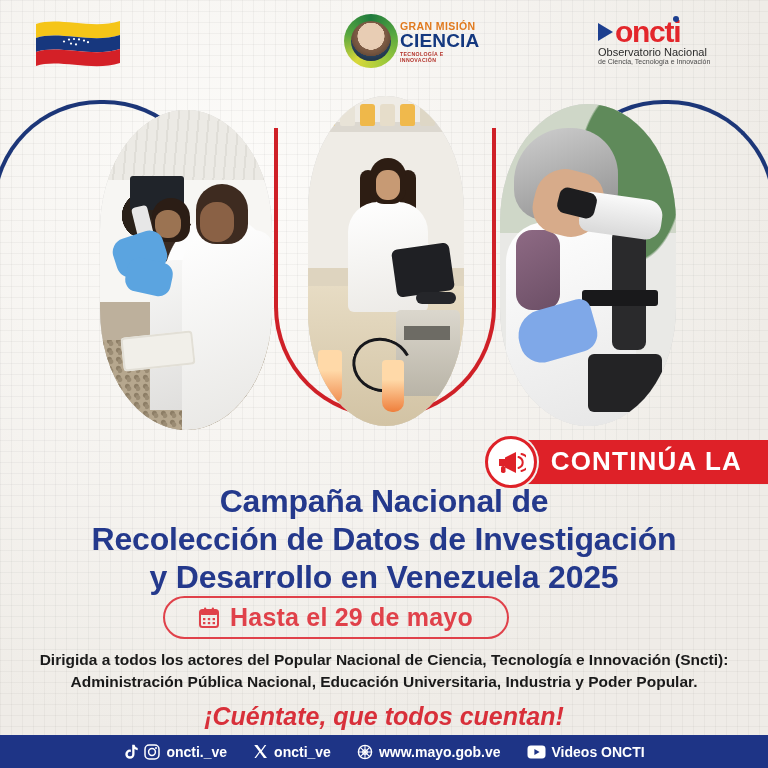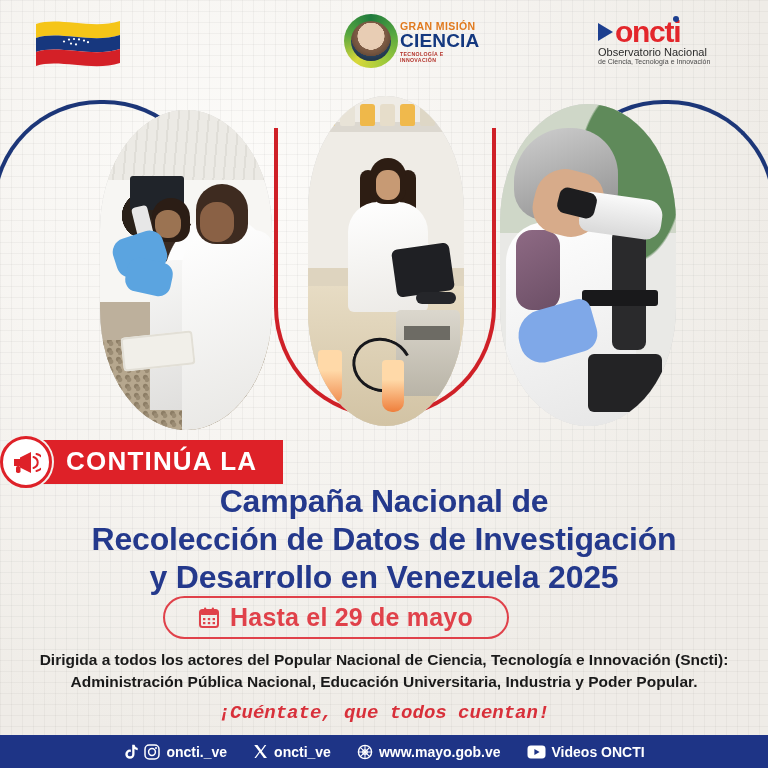--- a/index.html
+++ b/index.html
@@ -237,21 +237,21 @@
   }
   .p3 .stage{
     position:absolute; left:82px; top:186px; width:76px; height:16px; background:#19191b; border-radius:3px;
   }
   .p3 .base{
     position:absolute; left:88px; top:250px; width:74px; height:58px; background:#232325; border-radius:6px;
   }
   
   .ribbon-wrap{
     position:absolute; top:436px; left:0; width:768px; height:52px;
-    display:flex; align-items:center; justify-content:flex-start;
+    display:flex; align-items:center; justify-content:flex-end;
   }
   .ribbon{
     position:relative; display:flex; align-items:center;
   }
   .mega-badge{
     width:52px; height:52px; border-radius:50%; background:#fff;
     border:3.5px solid #de2128; display:flex; align-items:center; justify-content:center;
     position:relative; z-index:3; box-shadow:0 0 0 2px #f3f1ed;
   }
   .ribbon-bar{
@@ -275,21 +275,21 @@
   .pill-text{ color:#e0414a; font-size:25px; font-weight:bold; letter-spacing:.2px; }
   
   .body-copy{
     position:absolute; top:649px; left:0; width:768px; text-align:center;
     color:#1a1a1a; line-height:1.45;
   }
   .body-copy .b1{ display:block; font-size:15.5px; font-weight:600; }
   .body-copy .b2{ display:block; font-size:15.5px; font-weight:bold; }
   .slogan{
     position:absolute; top:702px; left:0; width:768px; text-align:center;
-    color:#d8303a; font-size:19px; font-weight:bold; font-style:italic;font-family:Liberation Mono, monospace;
+    color:#d8303a; font-size:25px; font-weight:bold; font-style:italic;
   }
   
   .footer{
     position:absolute; left:0; bottom:0; width:768px; height:33px;
     background:#1e3486; display:flex; align-items:center; justify-content:center; gap:26px;
   }
   .f-item{ display:flex; align-items:center; gap:6px; color:#fff; font-size:14px; font-weight:bold; }
   .f-ico{ display:inline-flex; align-items:center; }
   .f-ico svg{ display:block; }
 </style>

